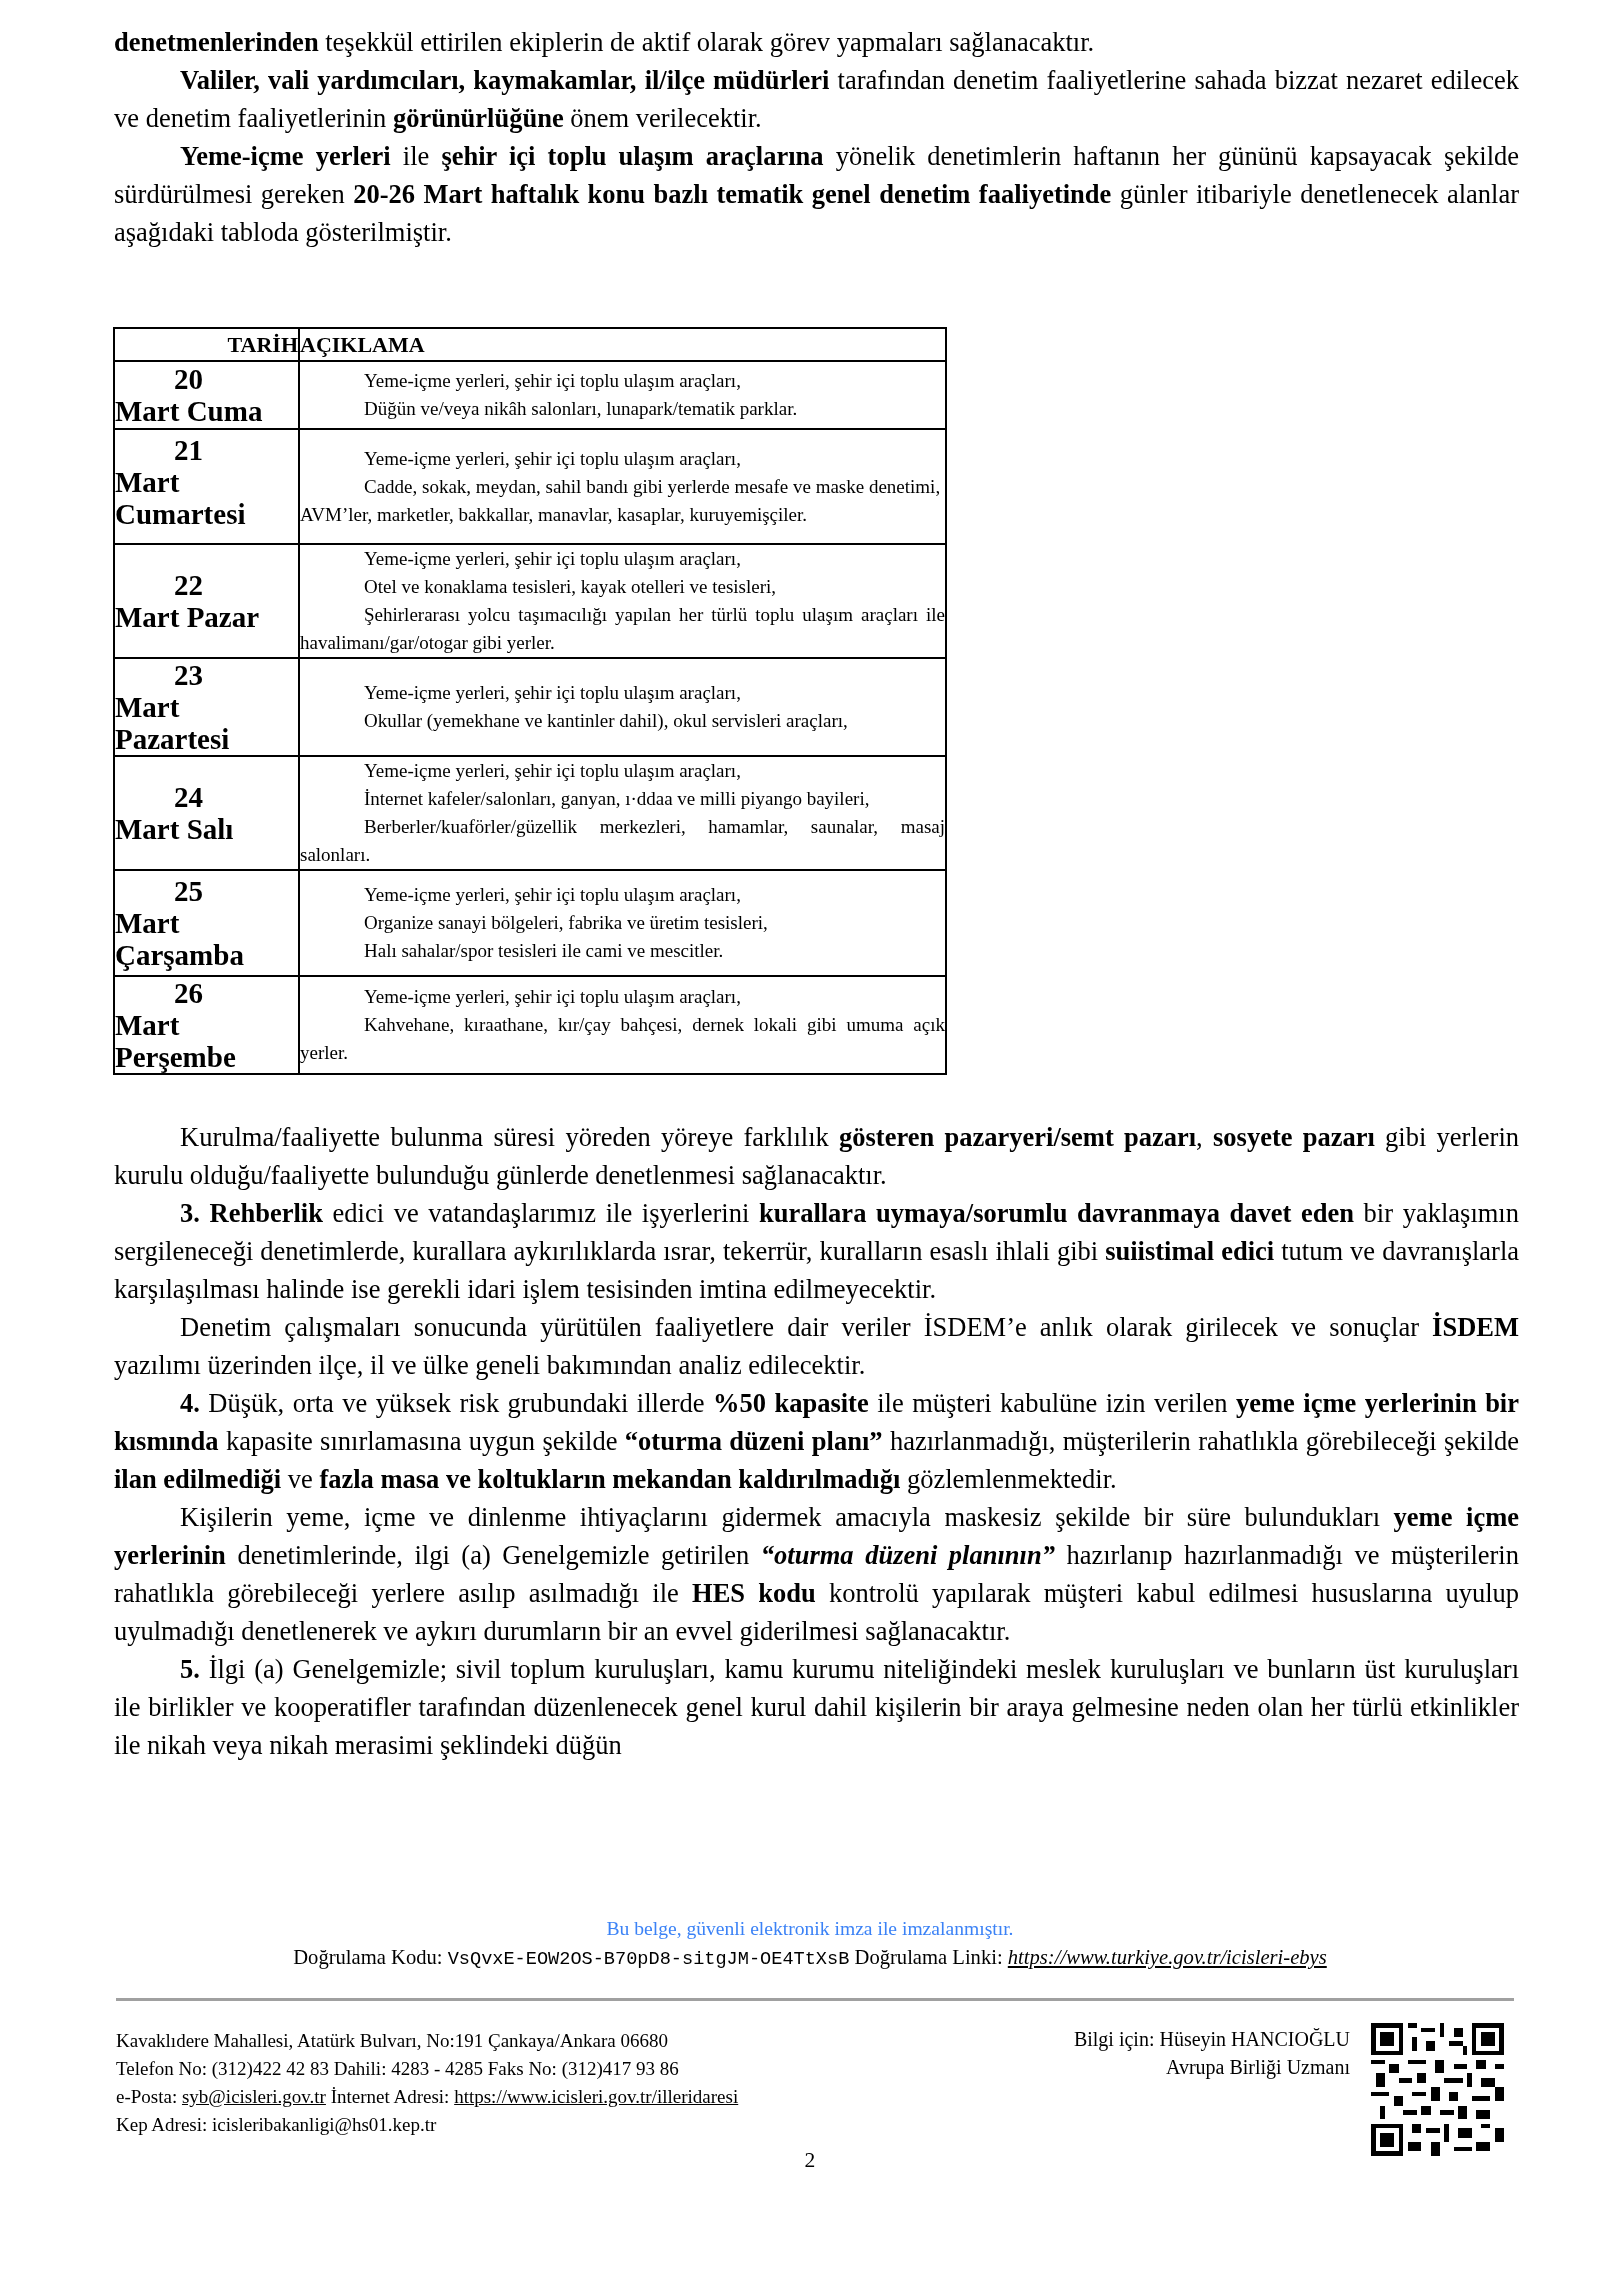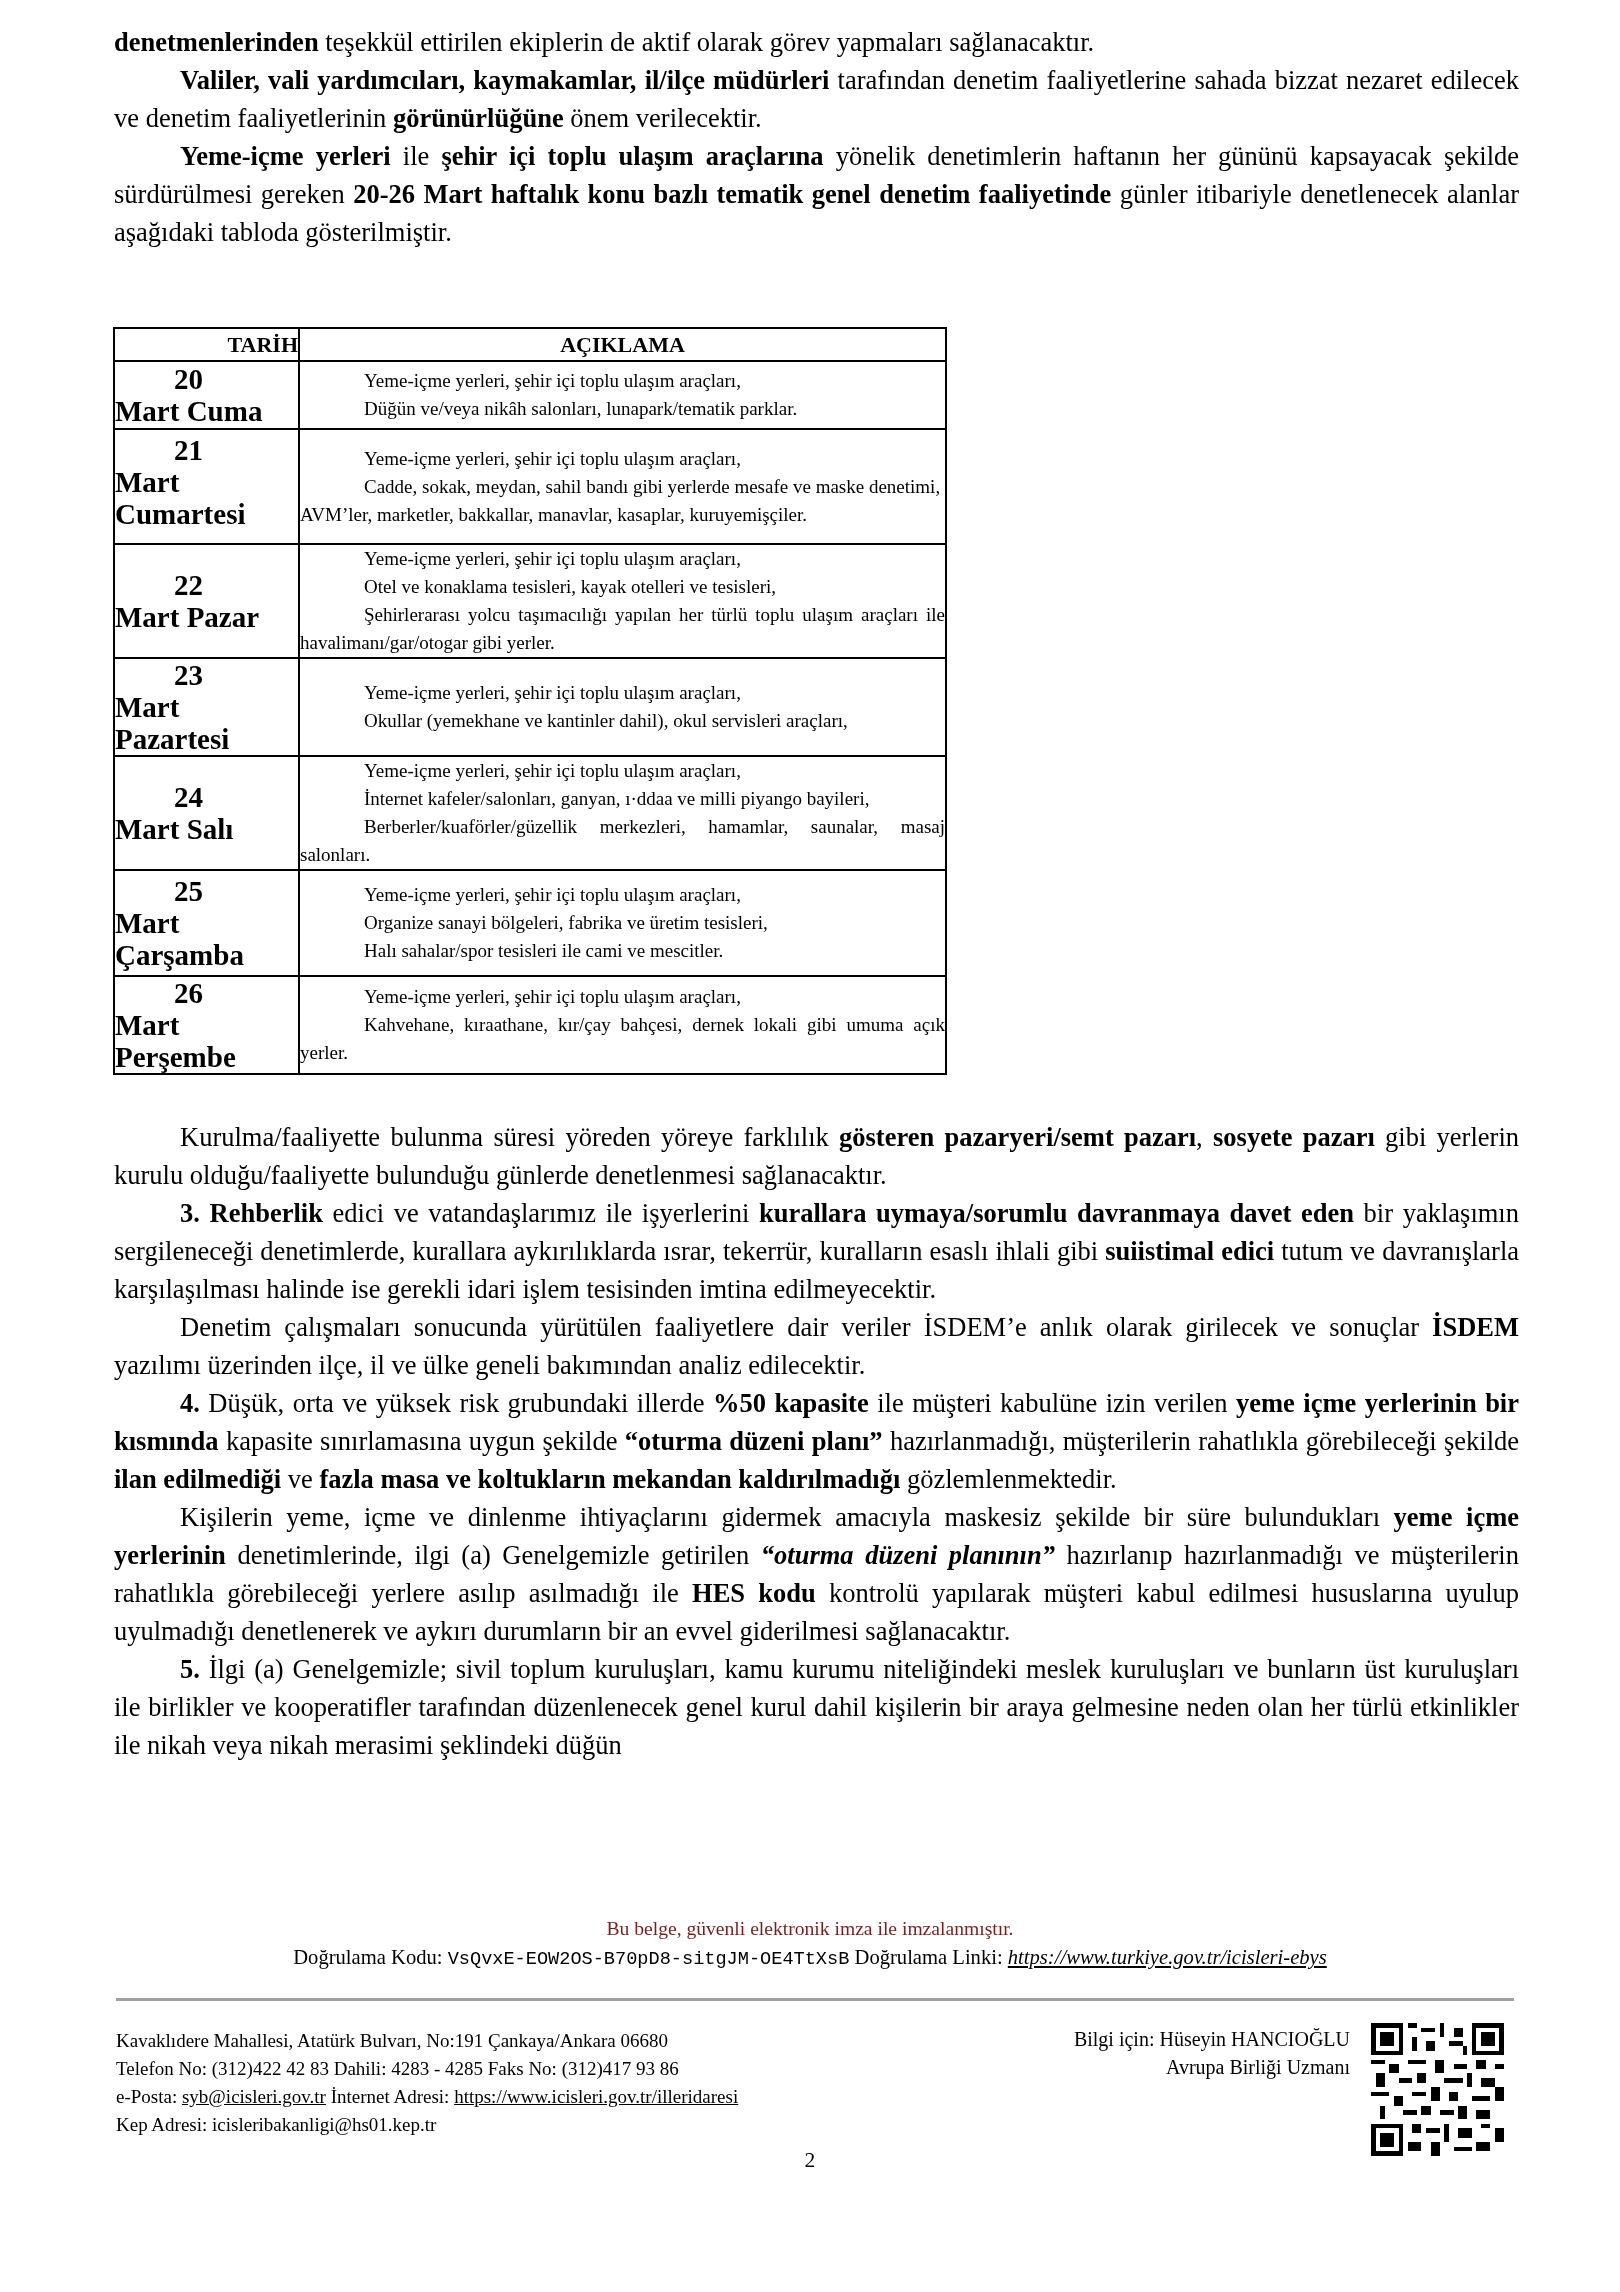--- a/index.html
+++ b/index.html
@@ -14,29 +14,29 @@
   .body-text b { font-weight: bold; }
   .body-text i { font-style: italic; }
   .block1 { top: 22.5px; }
   .block2 { top: 1118px; }
 
   table.schedule { position: absolute; left: 113px; top: 327px; width: 834px;
                    border-collapse: collapse; border: 2.9px solid #000; }
   table.schedule th, table.schedule td { border: 2.9px solid #000; padding: 0; vertical-align: middle; }
   table.schedule th { font-size: 22px; font-weight: bold; height: 31px; line-height: 31px; }
   th.col-date { width: 183px; text-align: right; padding-right: 5.9px; }
-  th.col-desc { text-align: center; }
+  th.col-desc { text-align: left; }
   td.date { font-weight: bold; font-size: 29px; line-height: 32px; padding-left: 7.8px; text-align: left; }
   td.date .num { display: block; text-align: center; width: 147px; }
   td.desc { font-size: 19px; line-height: 28px; padding: 0 5.9px 0 5.9px; text-align: justify; }
   td.desc .ln { display: block; text-indent: 64px; }
   td.desc .ln.cont { text-indent: 0; }
 
   .sig-note { position: absolute; left: 0; width: 1620px; top: 1915px; text-align: center;
-              font-size: 19.6px; line-height: 27.4px; color: #7f1d1d; }
+              font-size: 19.6px; line-height: 27.4px; color: #3b82f6; }
   .verify { position: absolute; left: 0; width: 1620px; top: 1943px; text-align: center;
             font-size: 20.6px; line-height: 29px; white-space: nowrap; }
   .verify .code { font-family: "Liberation Mono", "DejaVu Sans Mono", monospace; font-size: 18.6px; }
   .verify .link { font-style: italic; text-decoration: underline; }
 
   .rule { position: absolute; left: 116px; top: 1998px; width: 1398px; height: 2.9px; background: #a0a0a0; }
 
   .contact { position: absolute; left: 116px; top: 2027px; font-size: 19px; line-height: 28px; }
   .contact div { white-space: nowrap; }
   .contact .u { text-decoration: underline; }

